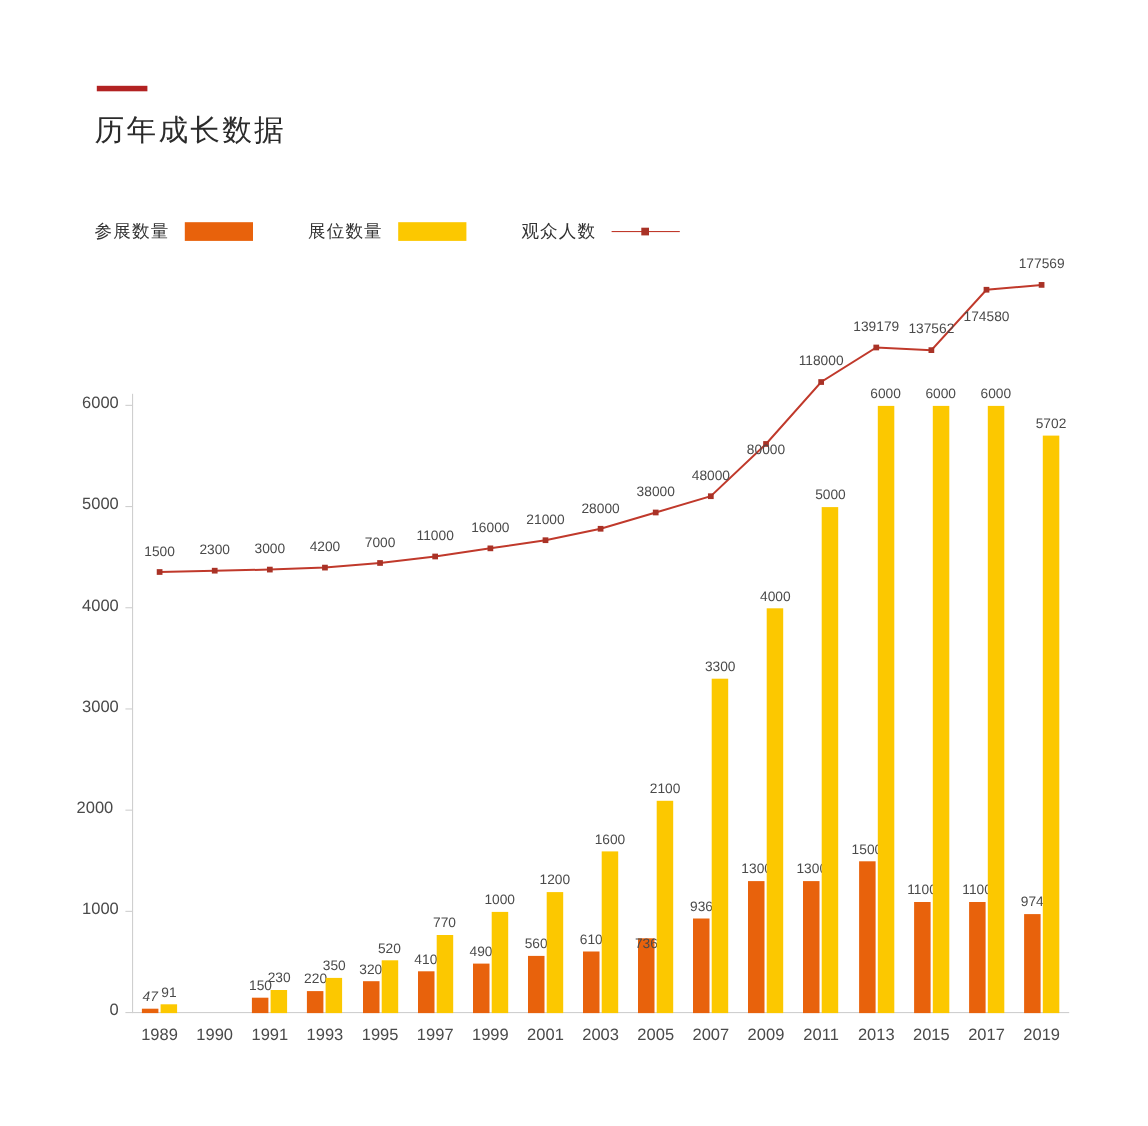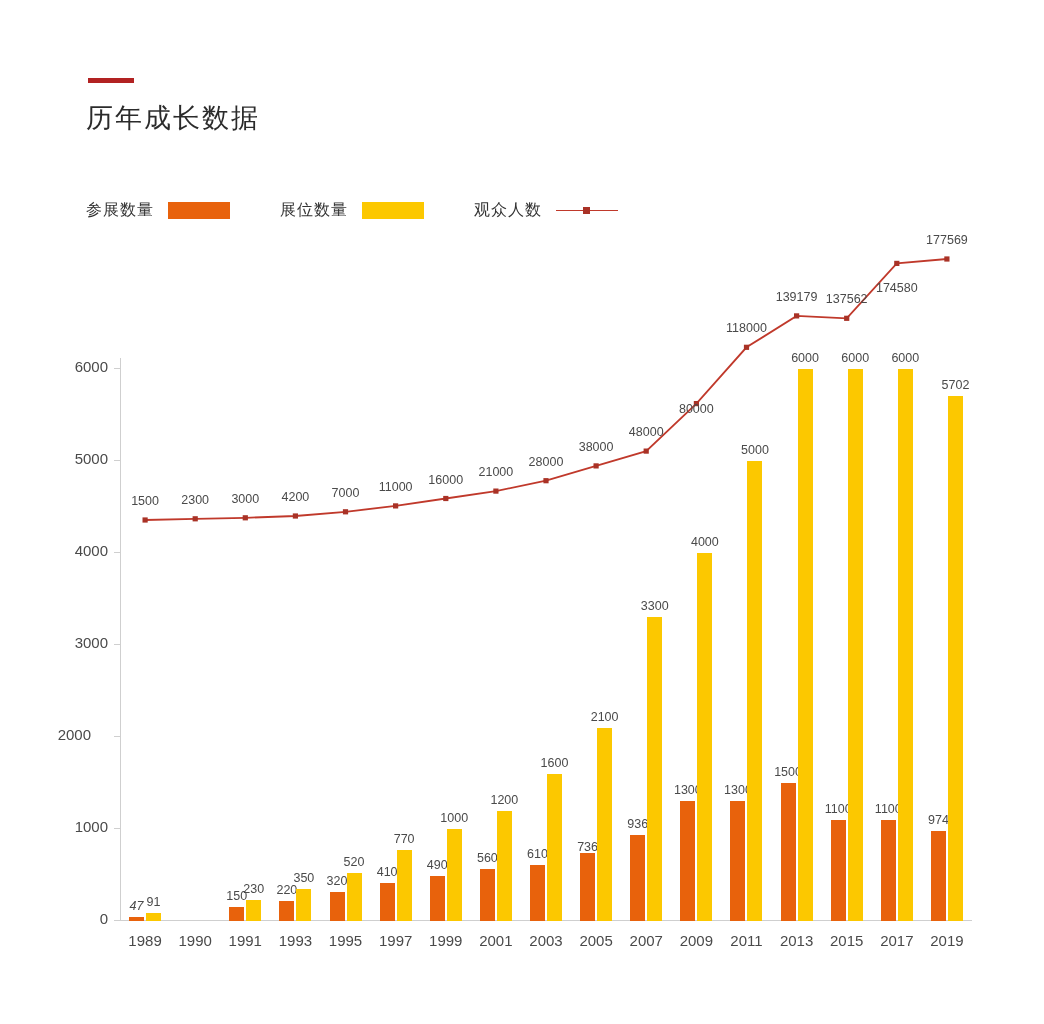--- a/index.html
+++ b/index.html
@@ -196,21 +196,21 @@
     </div>
 
   <div class="chart">
     <div class="axis-y"></div>
     <div class="axis-x"></div>
     <div id="y-axis-labels">
         <div class="y-label" style="left: 48px; top: 910px;">0</div>
         <div class="tick" style="left: 114px; top: 920px;"></div>
         <div class="y-label" style="left: 48px; top: 818px;">1000</div>
         <div class="tick" style="left: 114px; top: 828px;"></div>
-        <div class="y-label" style="left: 31px; top: 726px;">2000</div>
+        <div class="y-label" style="left: 43px; top: 726px;">2000</div>
         <div class="tick" style="left: 114px; top: 736px;"></div>
         <div class="y-label" style="left: 48px; top: 634px;">3000</div>
         <div class="tick" style="left: 114px; top: 644px;"></div>
         <div class="y-label" style="left: 48px; top: 542px;">4000</div>
         <div class="tick" style="left: 114px; top: 552px;"></div>
         <div class="y-label" style="left: 48px; top: 450px;">5000</div>
         <div class="tick" style="left: 114px; top: 460px;"></div>
         <div class="y-label" style="left: 48px; top: 358px;">6000</div>
         <div class="tick" style="left: 114px; top: 368px;"></div>
       </div>
@@ -258,21 +258,21 @@
           <div class="bar-value" style="left: 5px; width: 39px; bottom: 114.4px;">1200</div>
         </div>
         <div class="group" style="left: 410px; width: 32px; height: 680px;">
           <div class="bar orange" style="left: 0px; width: 15px; height: 56.12px;"></div>
           <div class="bar-value" style="left: -12px; width: 39px; bottom: 60.12px;">610</div>
           <div class="bar yellow" style="left: 17px; width: 15px; height: 147.2px;"></div>
           <div class="bar-value" style="left: 5px; width: 39px; bottom: 151.2px;">1600</div>
         </div>
         <div class="group" style="left: 460.118px; width: 32px; height: 680px;">
           <div class="bar orange" style="left: 0px; width: 15px; height: 67.712px;"></div>
-          <div class="bar-value" style="left: -12px; width: 39px; bottom: 67px; text-align: center;">736</div>
+          <div class="bar-value" style="left: -12px; width: 39px; bottom: 56px; text-align: center;">736</div>
           <div class="bar yellow" style="left: 17px; width: 15px; height: 193.2px;"></div>
           <div class="bar-value" style="left: 5px; width: 39px; bottom: 197.2px;">2100</div>
         </div>
         <div class="group" style="left: 510.235px; width: 32px; height: 680px;">
           <div class="bar orange" style="left: 0px; width: 15px; height: 86.112px;"></div>
           <div class="bar-value" style="left: -12px; width: 39px; bottom: 90.112px;">936</div>
           <div class="bar yellow" style="left: 17px; width: 15px; height: 303.6px;"></div>
           <div class="bar-value" style="left: 5px; width: 39px; bottom: 307.6px;">3300</div>
         </div>
         <div class="group" style="left: 560.353px; width: 32px; height: 680px;">

